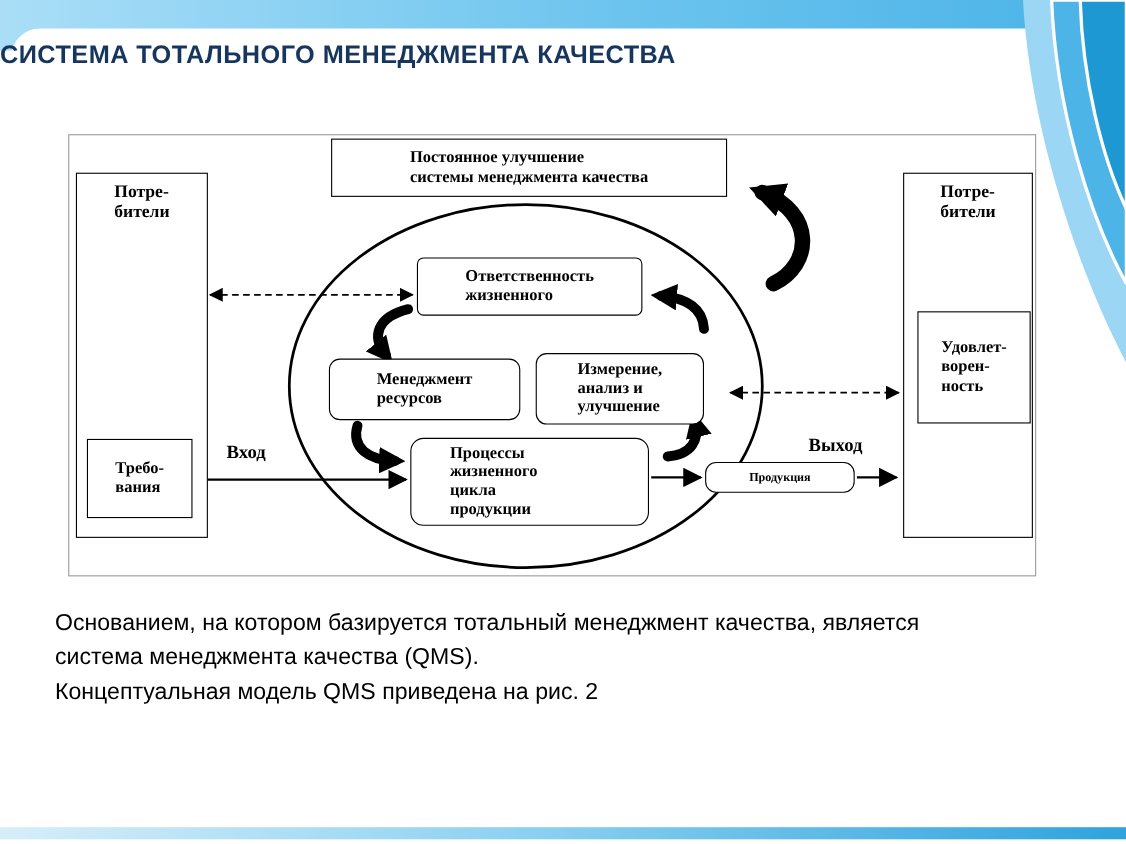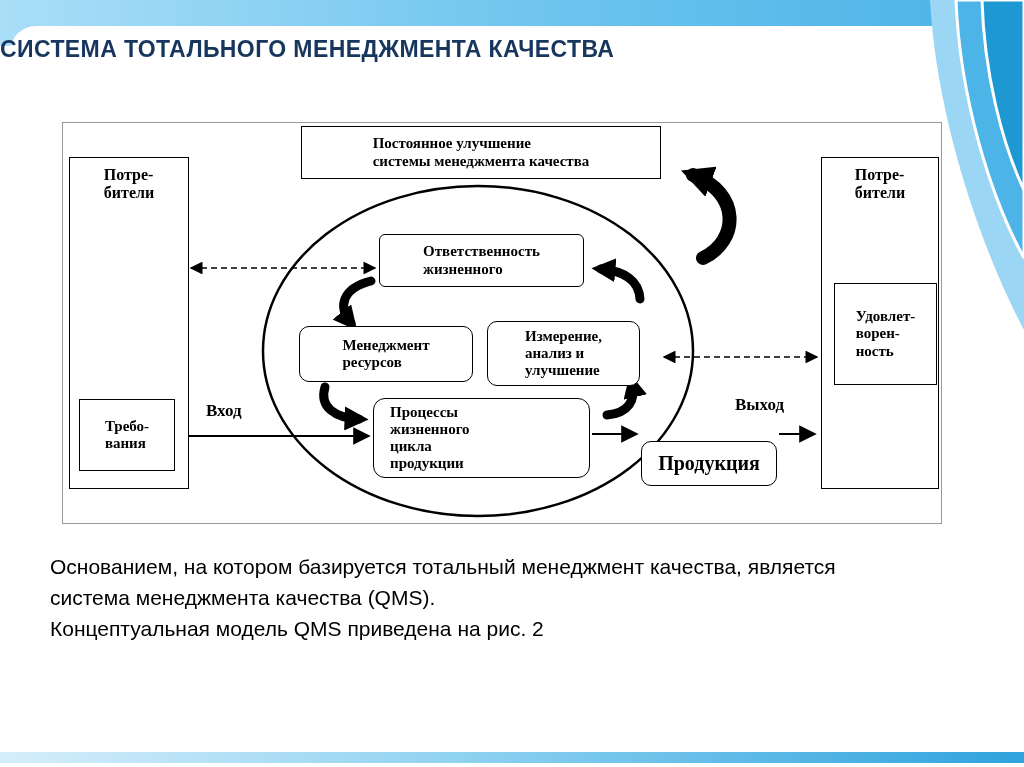--- a/index.html
+++ b/index.html
@@ -25,22 +25,22 @@
   .b-consumers-left{left:6px;top:34px;width:120px;height:332px;align-items:flex-start;
         padding-top:8px;font-size:16px;}
   .b-consumers-right{left:758px;top:34px;width:118px;height:332px;align-items:flex-start;
         padding-top:8px;font-size:16px;}
   .b-require{left:16px;top:276px;width:96px;height:72px;font-size:15px;}
   .b-satisfy{left:771px;top:160px;width:103px;height:102px;font-size:15px;}
   .b-resp{left:316px;top:111px;width:205px;height:53px;font-size:15px;border-radius:6px;}
   .b-resource{left:236px;top:203px;width:174px;height:56px;font-size:15px;border-radius:10px;}
   .b-measure{left:424px;top:198px;width:153px;height:65px;font-size:15px;border-radius:10px;}
   .b-lifecycle{left:310px;top:275px;width:217px;height:80px;font-size:15px;border-radius:12px;
-        justify-content:flex-start;text-align:left;padding-left:16px;}
-  .b-product{left:578px;top:297px;width:136px;height:45px;font-size:20px;border-radius:10px;margin-top:21px;}
+        justify-content:flex-start;text-align:left;padding-left:35px;}
+  .b-product{left:578px;top:297px;width:136px;height:28px;font-size:11px;border-radius:10px;}
   .dlabel{position:absolute;font-family:"Liberation Serif",serif;font-weight:bold;
           font-size:17px;color:#000;}
   .l-in{left:143px;top:278px;}
   .l-out{left:672px;top:272px;}
   .bodytext{position:absolute;left:50px;top:552px;width:932px;z-index:3;font-size:21px;
             color:#000;line-height:1.47;}
   .bodytext p{margin:0;white-space:pre-line;}
 </style>
 </head>
 <body>

